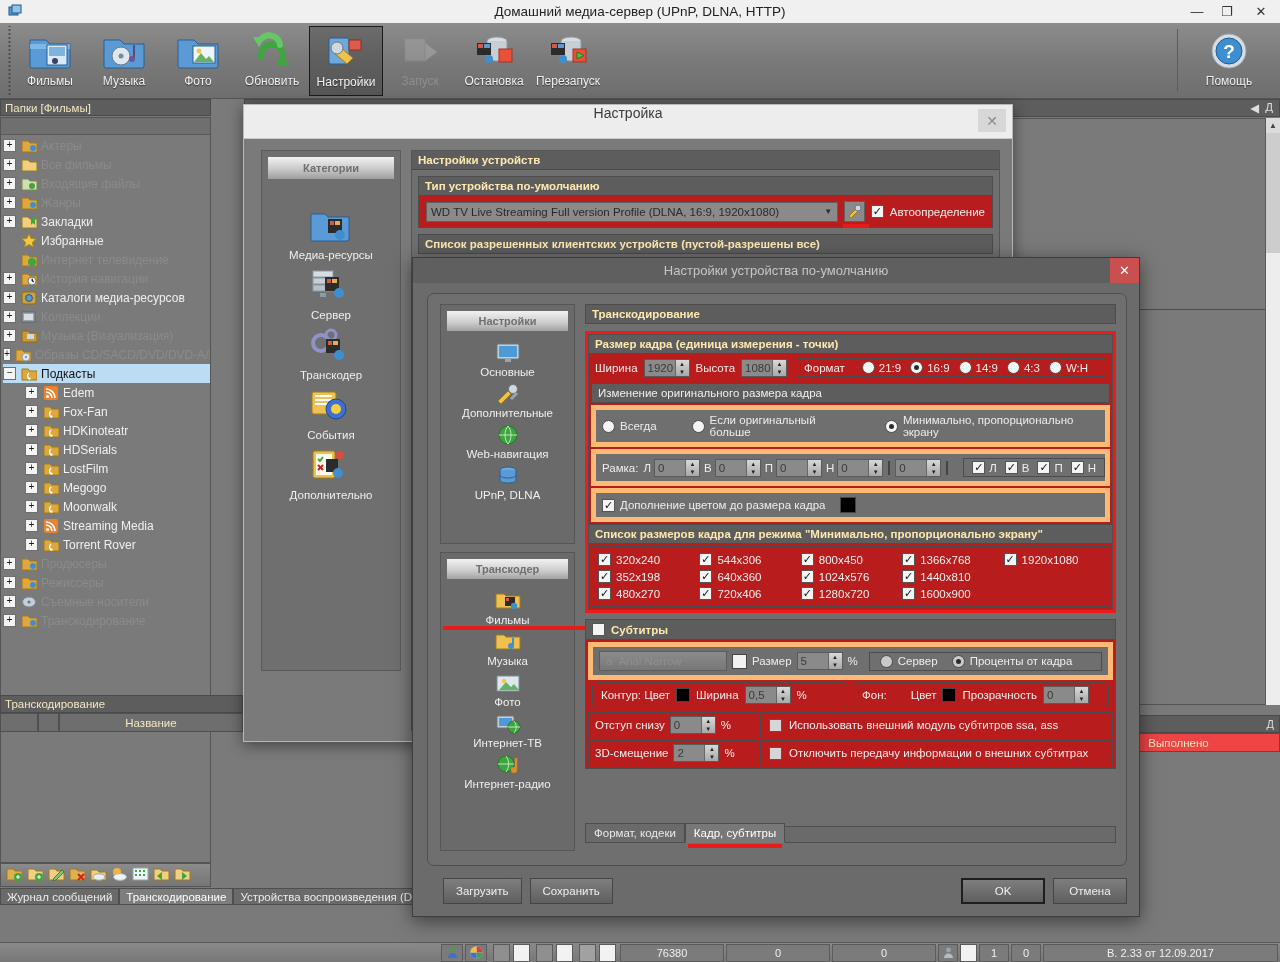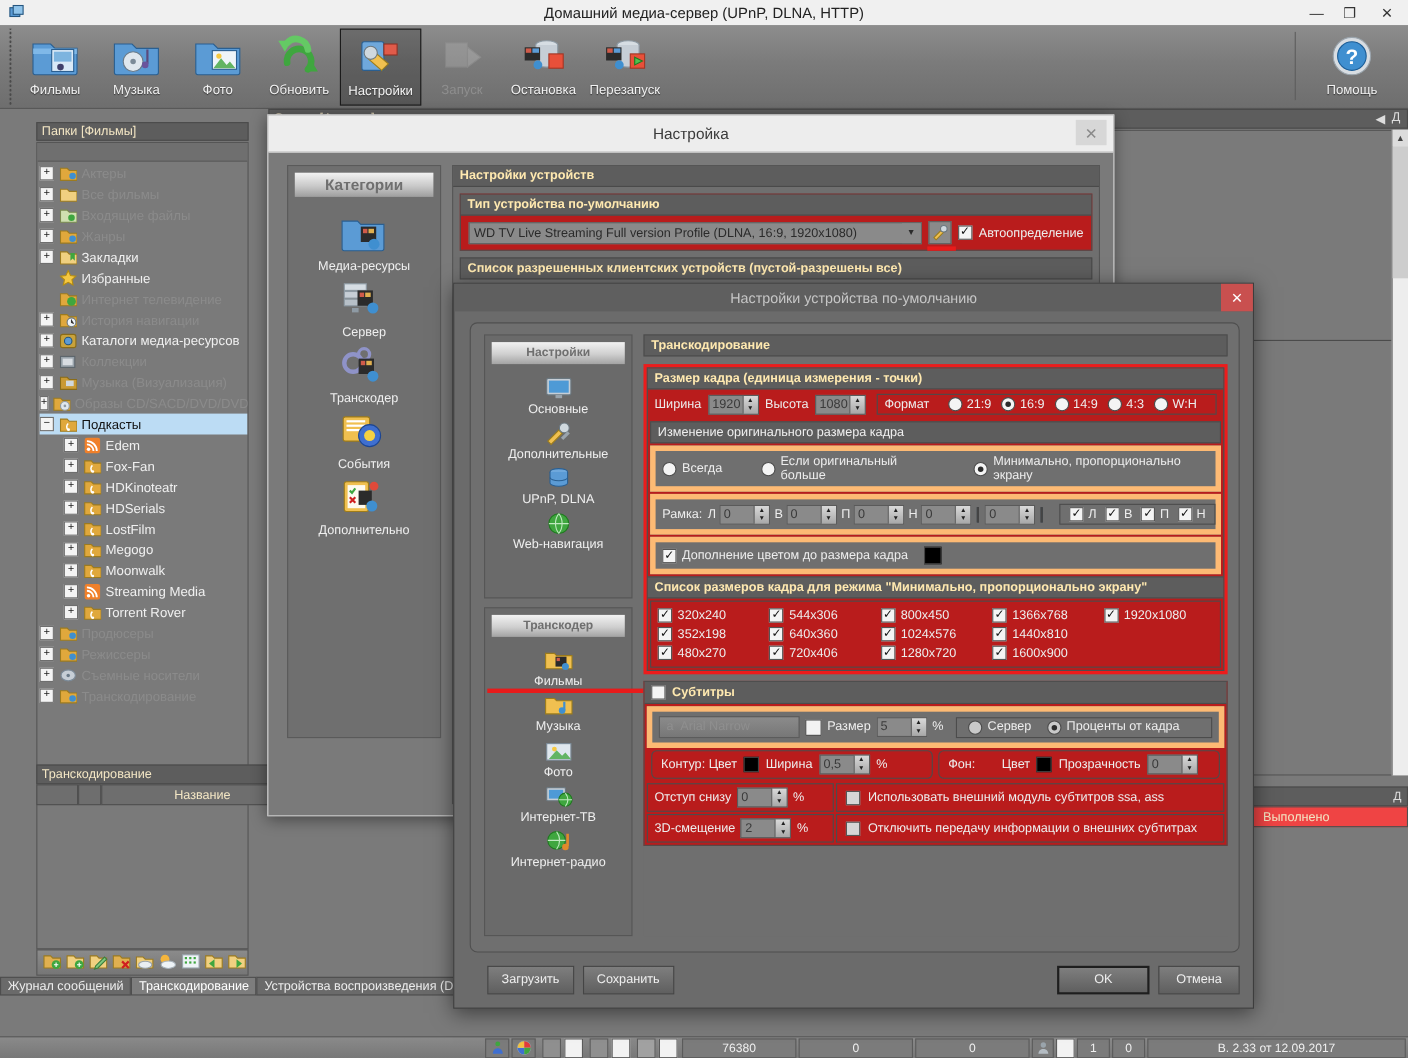--- a/index.html
+++ b/index.html
@@ -41,21 +41,21 @@
   .tbtn .ico { height:42px; display:flex; align-items:center; justify-content:center;}
   .tbtn .ico svg{display:block;}
   .tbsep { width:1px; height:62px; margin:6px 4px 0 4px; background:#5c5c5c; }
   .help-btn { margin-left:auto; margin-right:14px; }
 
   
   .workspace { position:absolute; top:99px; left:0; right:0; bottom:37px; }
 
   .panel-head { height:17px; background:#5d5d5d; border:1px solid #4a4a4a;
     color:#f3e6c4; font-size:11.5px; display:flex; align-items:center; padding-left:4px;}
-  .left-pane { position:absolute; left:0; top:12px; width:193px; bottom:0;margin-left:33px; }
+  .left-pane { position:absolute; left:0; top:0; width:211px; bottom:0; }
   .tree-wrap { position:absolute; top:18px; left:0; right:0; bottom:62px;
     background:#7a7a7a; border:1px solid #555; overflow:hidden;}
   .tree-search{height:17px;background:#6f6f6f;border-bottom:1px solid #5a5a5a;}
   .tree { padding:1px 0 0 2px;}
   .trow { height:19px; display:flex; align-items:center; font-size:12px; color:#f0f0f0;
      white-space:nowrap; }
   .trow.dim { color:#8b8b8b; }
   .trow.sel { background:#bcdcf4; color:#111; }
   .tplus { width:13px; height:13px; border:1px solid #6e6e6e; background:#f4f4f4;
     color:#1a1a1a; font-size:10px; line-height:11px; text-align:center; margin-right:4px;
@@ -69,32 +69,32 @@
      display:flex; align-items:center; gap:4px; padding-left:5px;}
 
   
   .gbox { border:1px solid #4e4e4e; background:#b91c1c; }
   .gtitle { background:#5d5d5d; color:#ffe9b0; font-weight:bold; font-size:11.5px;
      padding:3px 6px; border-bottom:1px solid #4a4a4a; }
 
   
   #dlg1 { position:absolute; left:243px; top:104px; width:770px; height:638px;
     background:#ededed; border:1px solid #b9b9b9; box-shadow:0 3px 14px rgba(0,0,0,.45);}
-  #dlg1 .d1-title { height:32px; position:relative; display:flex; align-items:center;
+  #dlg1 .d1-title { height:32px; position:relative; display:flex; align-items:flex-start;
     justify-content:center; color:#3a3a3a; font-size:14px;}
   #dlg1 .d1-close { position:absolute; right:6px; top:4px; width:28px; height:23px;
     background:#d7d7d7; color:#8a8a8a; display:flex; align-items:center; justify-content:center;}
   #dlg1 .d1-body { position:absolute; top:33px; left:0; right:0; bottom:0;
     background:#7a7a7a; border-top:1px solid #c9c9c9;}
 
   .cat-panel { position:absolute; left:17px; top:11px; width:140px; height:521px;
     background:#6f6f6f; border:1px solid #5a5a5a; }
-  .cat-head { height:22px; margin:6px 6px 3px 6px;
+  .cat-head { height:22px; margin:6px 6px 16px 6px;
     background:linear-gradient(#f2f2f2,#c9c9c9 55%,#9e9e9e);
-    color:#6f6f6f; font-weight:bold; font-size:14px;
+    color:#6f6f6f; font-weight:bold; font-size:11px;
     display:flex; align-items:center; justify-content:center; }
   .cat-list { padding-top:8px; }
   .cat-item { display:flex; flex-direction:column; align-items:center; margin-bottom:2px;
      position:relative; }
   .cat-item .ci-ico{ height:46px; display:flex;align-items:center;justify-content:center;}
   .cat-item .ci-lbl{ font-size:11.5px; color:#efefef; }
   .cat-item.active .ci-ico{ background:#8a8a8a; }
   .redline { position:absolute; height:4px; background:#e81b1b; }
 
   .dev-panel { position:absolute; left:167px; top:11px; right:12px; bottom:10px;
@@ -927,35 +927,35 @@
                     <path d="M3 18l10-10 3 3-10 10z" fill="#f0c050" stroke="#9c7c1c"></path>
                     <circle cx="18" cy="6" r="4.5" fill="#cfd8de" stroke="#6b7880"></circle>
                     <path d="M16 16l6-6" stroke="#9aa4ac" stroke-width="3"></path>
                   </svg>
                 </div>
                 <div class="ti-lbl">Дополнительные</div>
               </div>
               <div class="tc-item">
                 <div class="ti-ico">
                   <svg width="26" height="22" viewBox="0 0 26 22">
+                    <circle cx="13" cy="11" r="9" fill="#3fa63f" stroke="#1f7a1f"></circle>
+                    <path d="M4 11h18M13 2c4 5 4 13 0 18M13 2c-4 5-4 13 0 18" fill="none" stroke="#bfe8bf"></path>
+                  </svg>
+                </div>
+                <div class="ti-lbl">Web-навигация</div>
+              </div>
+              <div class="tc-item">
+                <div class="ti-ico">
+                  <svg width="26" height="22" viewBox="0 0 26 22">
                     <ellipse cx="13" cy="5" rx="8" ry="3" fill="#6fa8dc" stroke="#2a5f91"></ellipse>
                     <path d="M5 5v10c0 1.7 3.6 3 8 3s8-1.3 8-3V5" fill="#5b9bd5" stroke="#2a5f91"></path>
                     <path d="M5 10c0 1.7 3.6 3 8 3s8-1.3 8-3" fill="none" stroke="#2a5f91"></path>
                   </svg>
                 </div>
                 <div class="ti-lbl">UPnP, DLNA</div>
-              </div>
-              <div class="tc-item">
-                <div class="ti-ico">
-                  <svg width="26" height="22" viewBox="0 0 26 22">
-                    <circle cx="13" cy="11" r="9" fill="#3fa63f" stroke="#1f7a1f"></circle>
-                    <path d="M4 11h18M13 2c4 5 4 13 0 18M13 2c-4 5-4 13 0 18" fill="none" stroke="#bfe8bf"></path>
-                  </svg>
-                </div>
-                <div class="ti-lbl">Web-навигация</div>
               </div>
             </div>
         </div>
 
         <div class="tc-panel" style="top:258px;bottom:14px">
           <div class="tc-head">Транскодер</div>
           <div id="navTrans" style="padding-top:6px">
               <div class="tc-item">
                 <div class="ti-ico">
                   <svg width="26" height="20" viewBox="0 0 26 20">
@@ -1311,20 +1311,25 @@
                 </span>
                 <span class="lblz">%</span>
               </div>
               <div style="flex:1;display:flex;align-items:center;gap:7px;border:1px solid #4c4c4c;padding:3px 8px;margin:0 2px 2px 0">
                 <span class="chk gray off">✓</span>
                 <span class="lblz">Отключить передачу информации о внешних субтитрах</span>
               </div>
             </div>
           </div>
 
+          <div class="tabs" id="dlgTabs" style="position:absolute;left:0;right:0;bottom:8px">
+              <div class="tab">Формат, кодеки</div>
+              <div class="tab active">Кадр, субтитры<div class="redline" style="left: 2px; right: 2px; bottom: -6px;"></div></div>
+              <div class="tab-rest"></div>
+            </div>
         </div>
       </div>
 
       <div class="btnrow">
         <div class="btn">Загрузить</div>
         <div class="btn">Сохранить</div>
         <div style="flex:1"></div>
         <div class="btn default">OK</div>
         <div class="btn">Отмена</div>
       </div>

